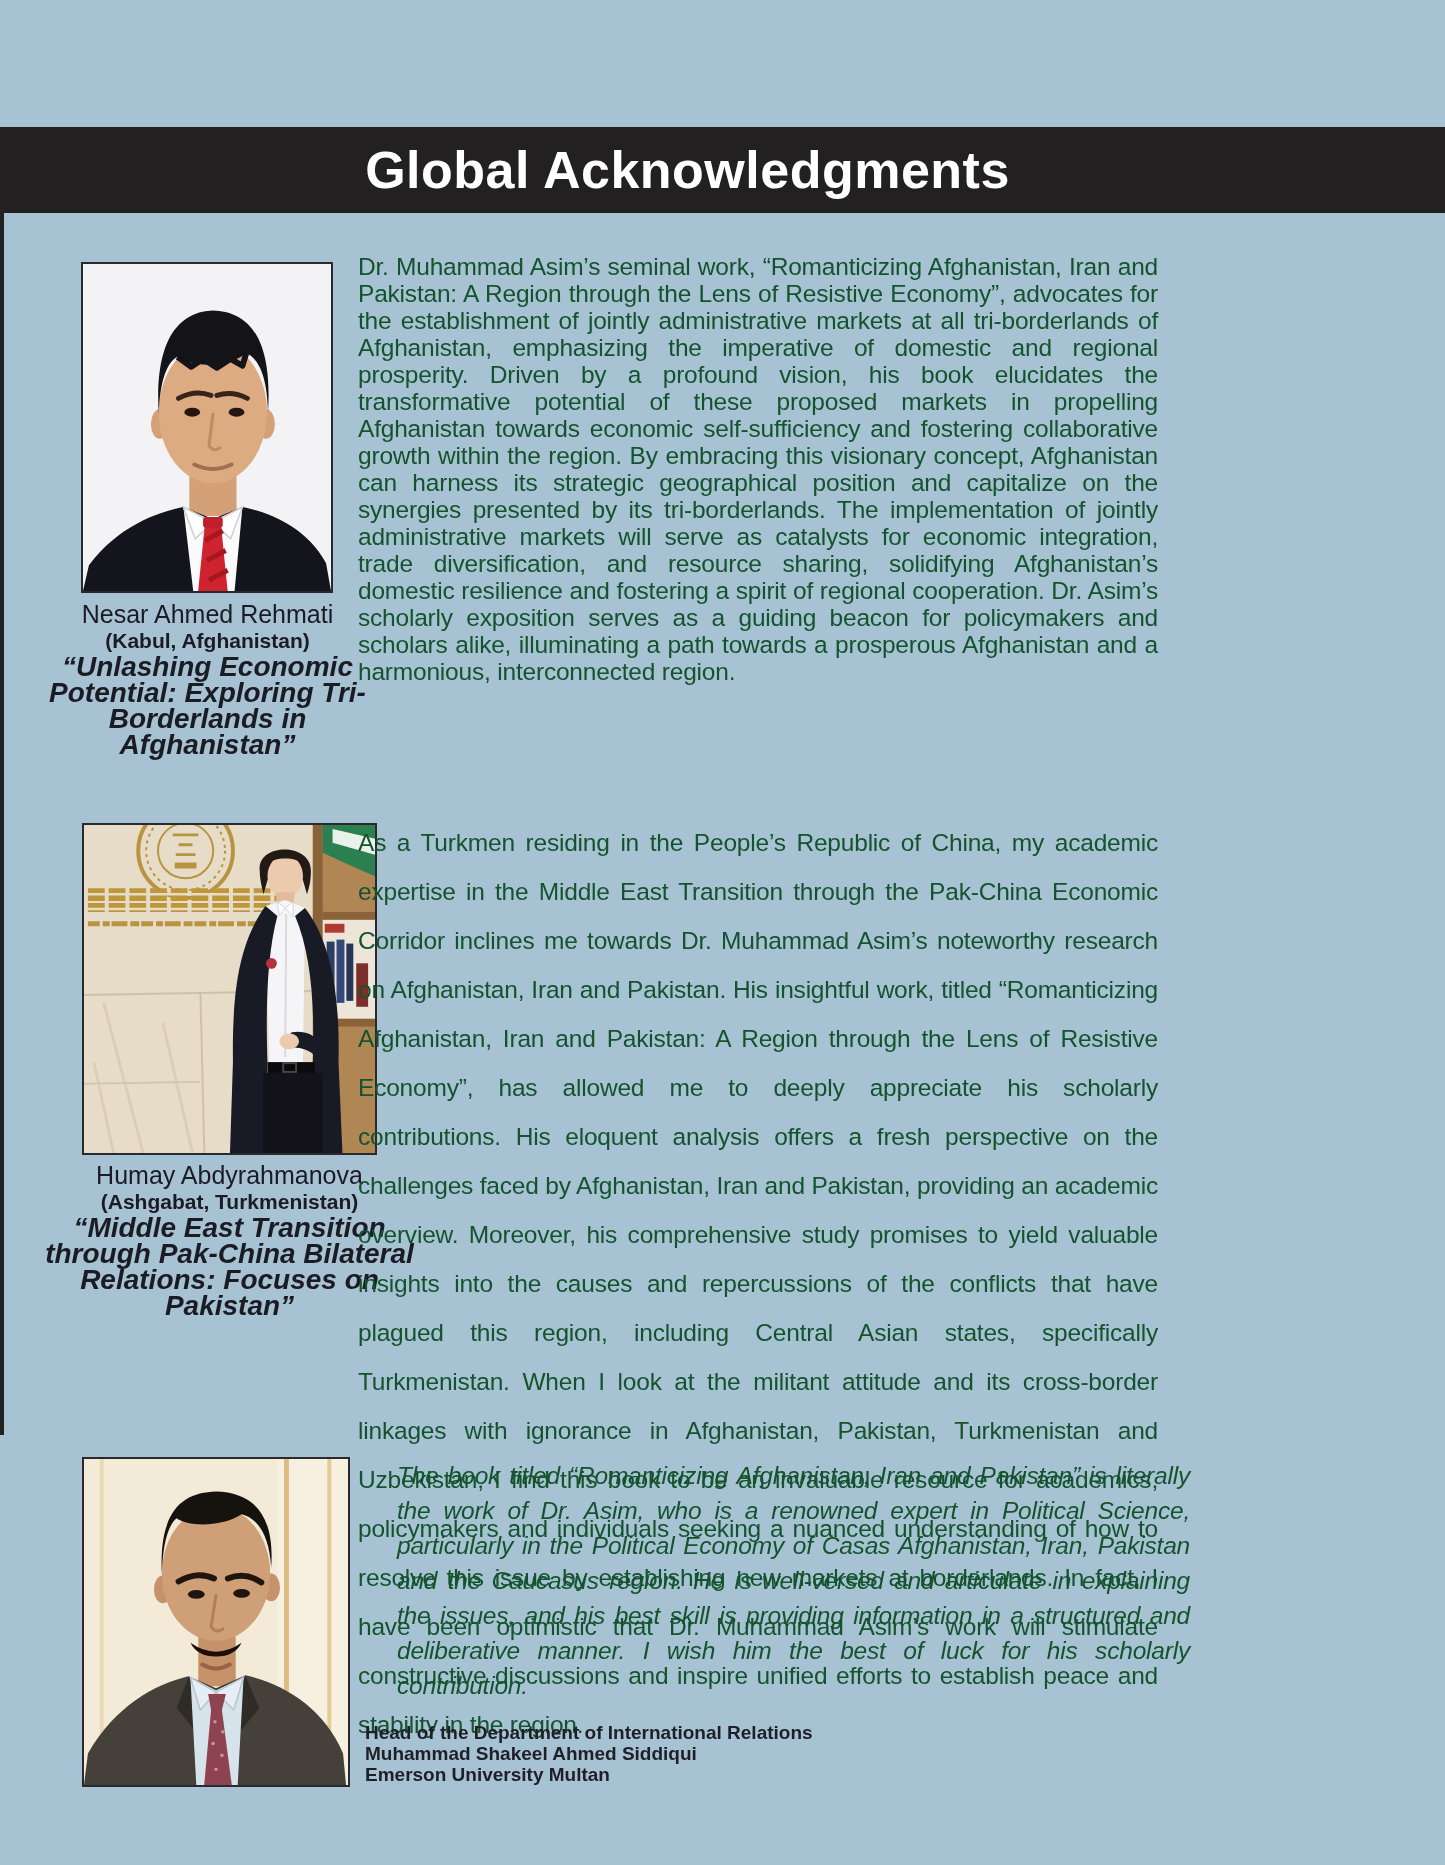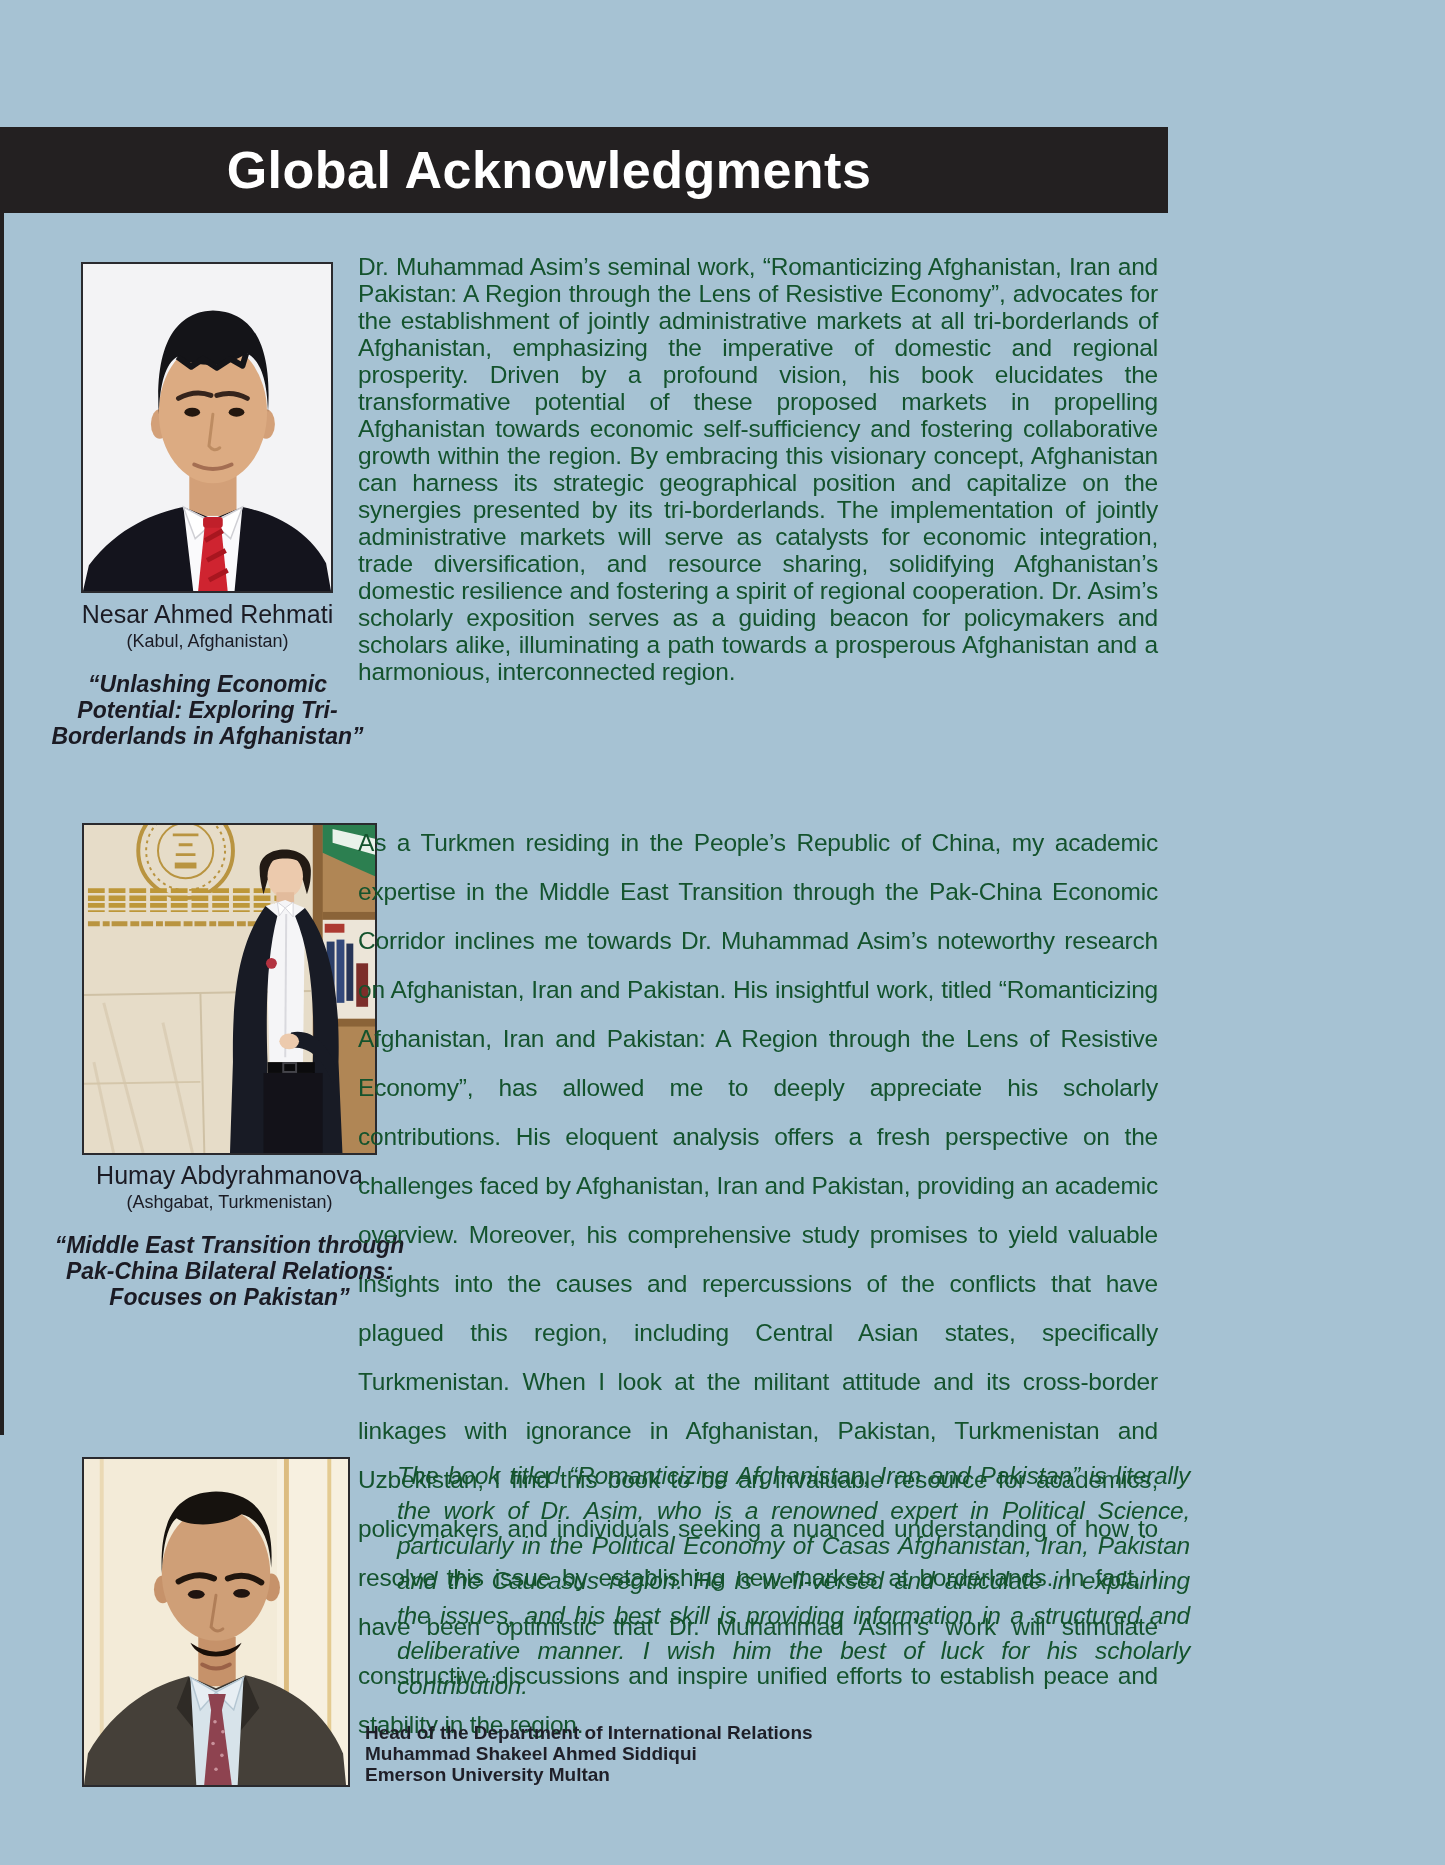--- a/index.html
+++ b/index.html
@@ -2,21 +2,21 @@
 <html><head>
 <meta charset="utf-8">
 <style>
   html,body { margin:0; padding:0; }
   .page {
     position:relative; width:1445px; height:1865px;
     background:#a6c2d3; overflow:hidden;
     font-family:"Liberation Sans","DejaVu Sans",sans-serif;
   }
   .header-bar {
-    position:absolute; left:0; top:127px; width:1168px; height:86px;
+    position:absolute; left:0; top:127px; width:1445px; height:86px;
     background:#232021; display:flex; align-items:center; justify-content:center;
   }
   .page-title {
     color:#ffffff; font-size:52px; font-weight:600; letter-spacing:0.5px;
     transform:translateX(-35px); white-space:nowrap;
   }
   .left-edge {
     position:absolute; left:0; top:127px; width:4px; height:1308px; background:#232021;
   }
   .photo {
@@ -24,22 +24,22 @@
     background:#ffffff; overflow:hidden;
   }
   .photo svg { display:block; width:100%; height:100%; }
   .photo1 { left:81px;  top:262px;  width:252px; height:331px; }
   .photo2 { left:82px;  top:823px;  width:295px; height:332px; }
   .photo3 { left:82px;  top:1457px; width:268px; height:330px; }
   .caption { position:absolute; text-align:center; color:#1b1b24; }
   .caption1 { left:40px; top:600px; width:335px; }
   .caption2 { left:42px; top:1161px; width:375px; }
   .cap-name  { font-size:25px; font-weight:normal; line-height:28px; }
-  .cap-loc   { font-size:18px; font-weight:normal; line-height:26px; }
-  .cap-quote { font-size:23px; font-weight:bold; font-style:italic; line-height:26px;margin-top:17px; }
+  .cap-loc   { font-size:21px; font-weight:bold; line-height:26px; }
+  .cap-quote { font-size:28px; font-weight:bold; font-style:italic; line-height:26px; }
   .para {
     position:absolute; margin:0; text-align:justify; color:#14532d;
     font-size:24.5px; letter-spacing:-0.2px;
   }
   .para1 { left:358px; top:253px;  width:800px; line-height:27px; }
   .para2 { left:358px; top:818px;  width:800px; line-height:49px; }
   .para3 { left:365px; top:1458px; width:793px; line-height:35px; font-style:italic;margin-left:32px; }
   .credit {
     position:absolute; left:365px; top:1722px; width:650px;
     color:#1f1f28; font-weight:bold; font-size:19px; line-height:21px;

